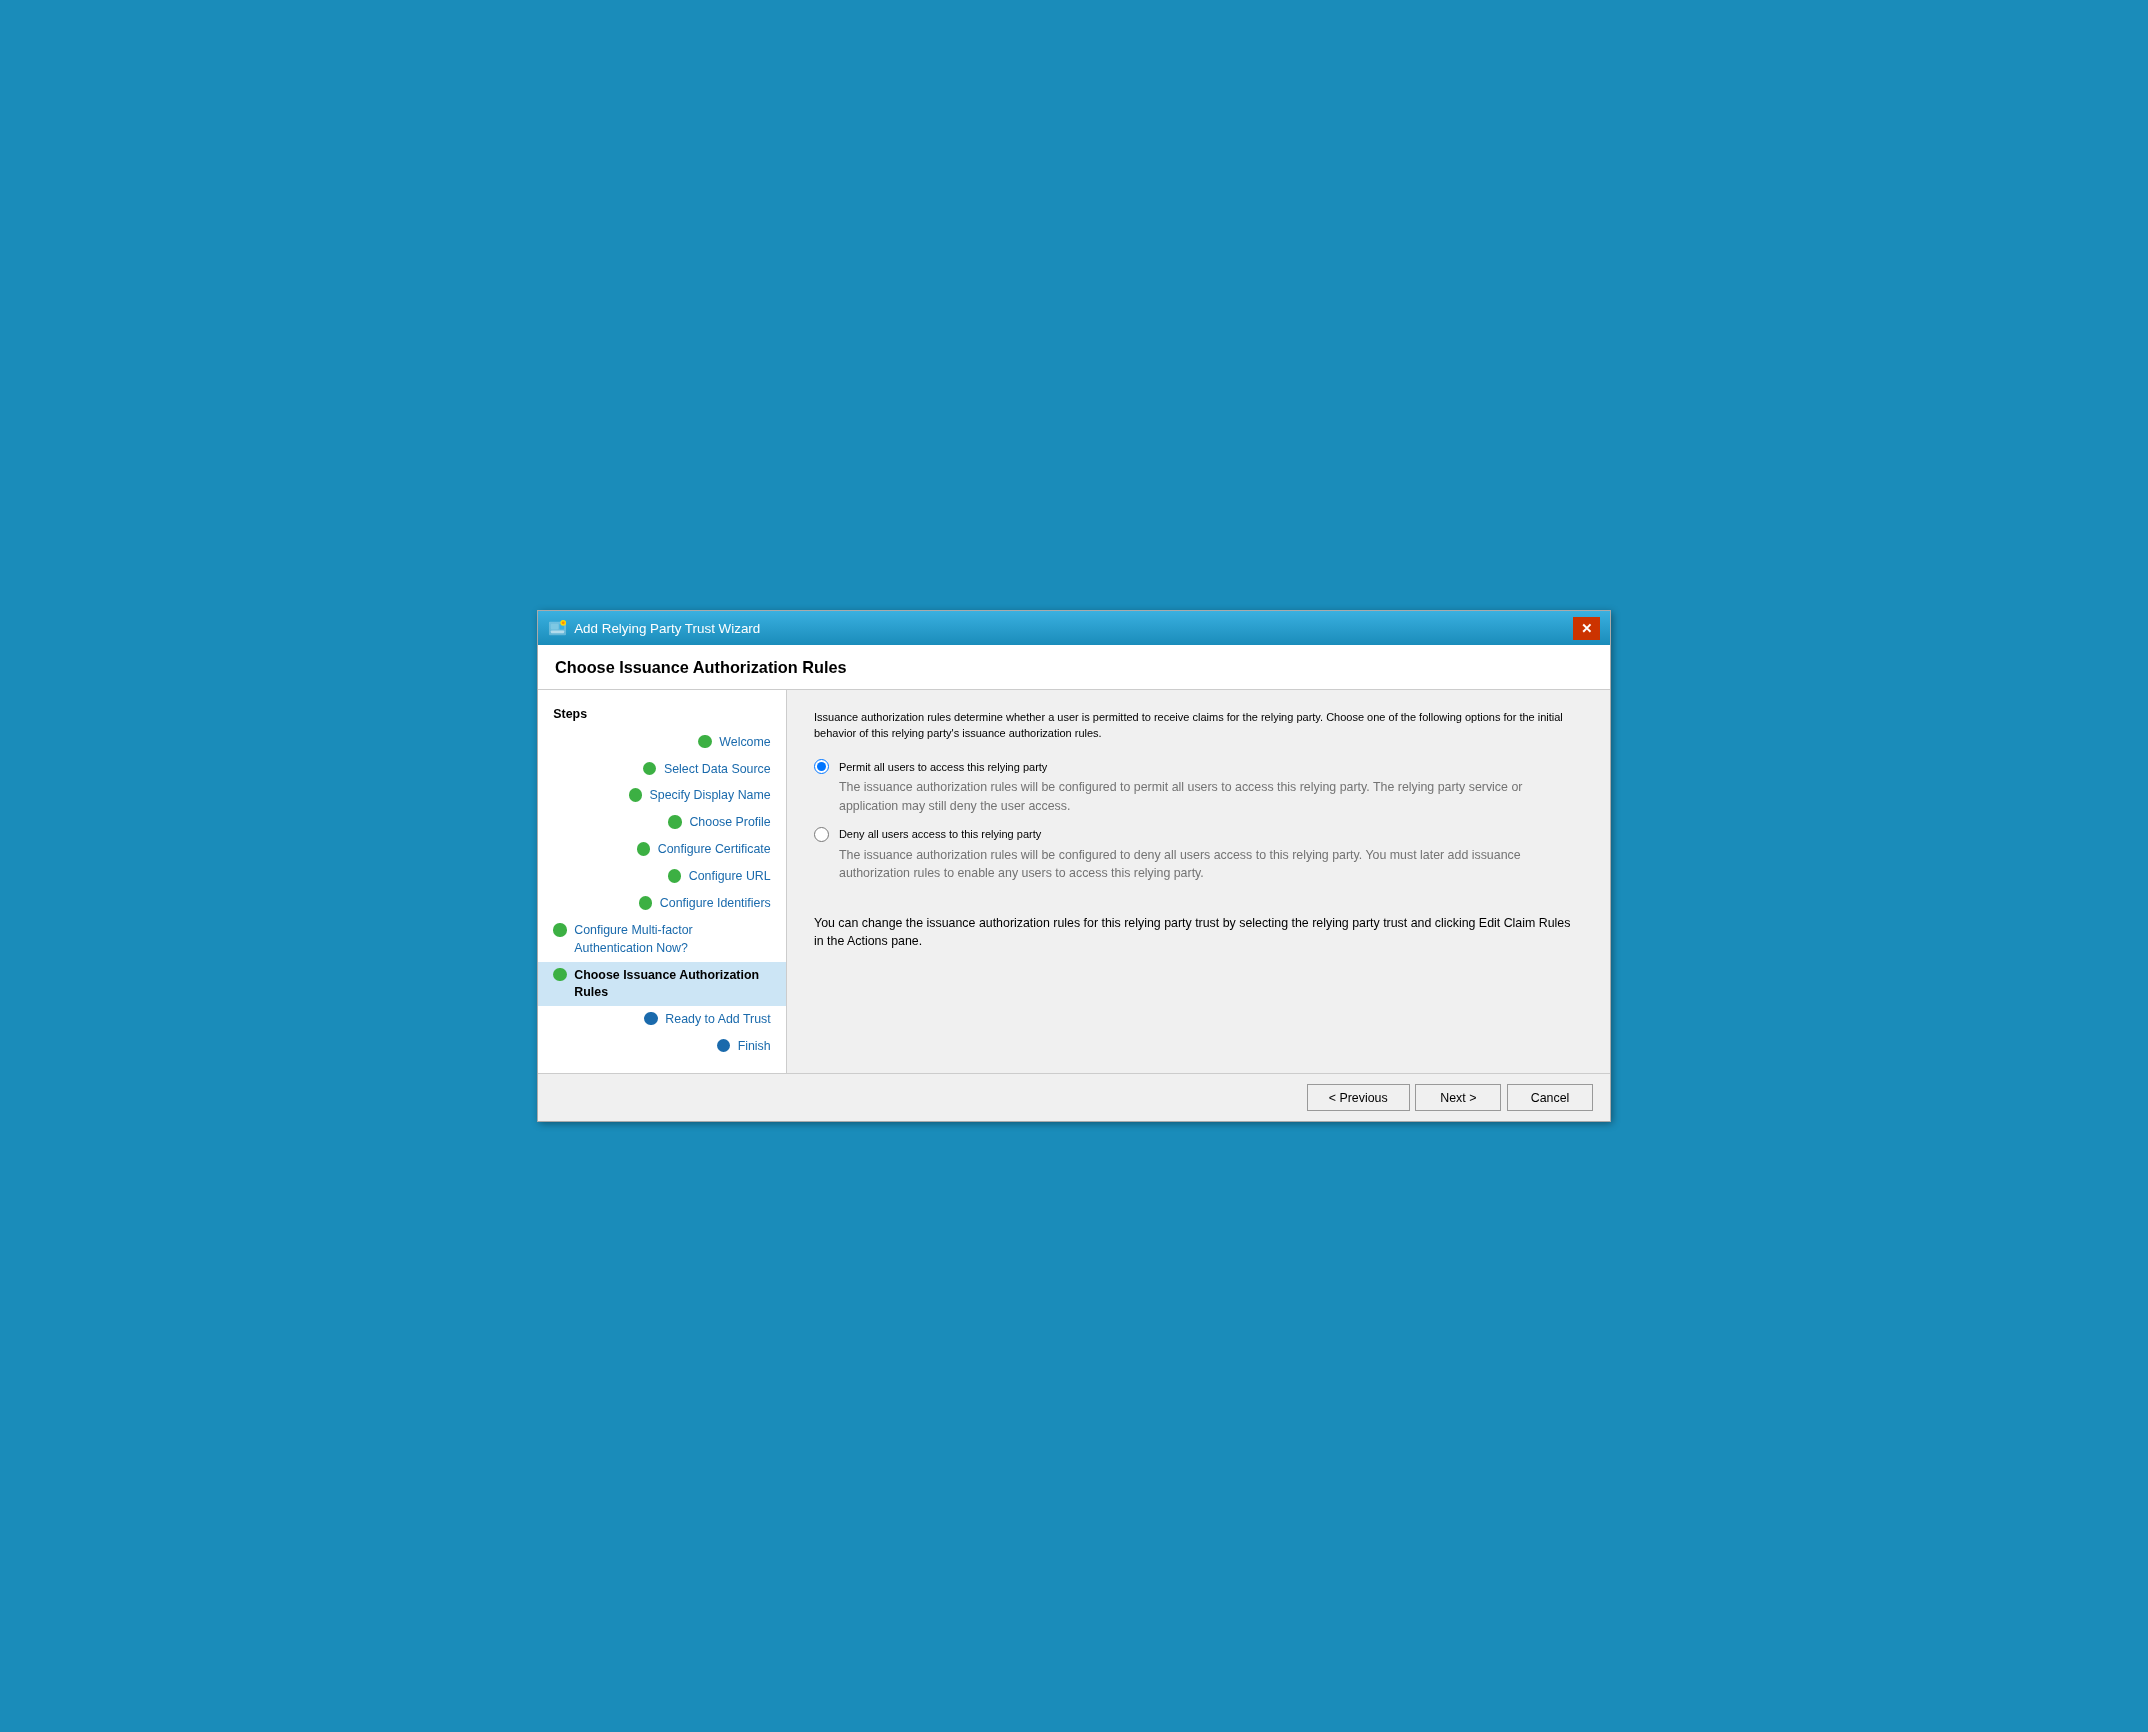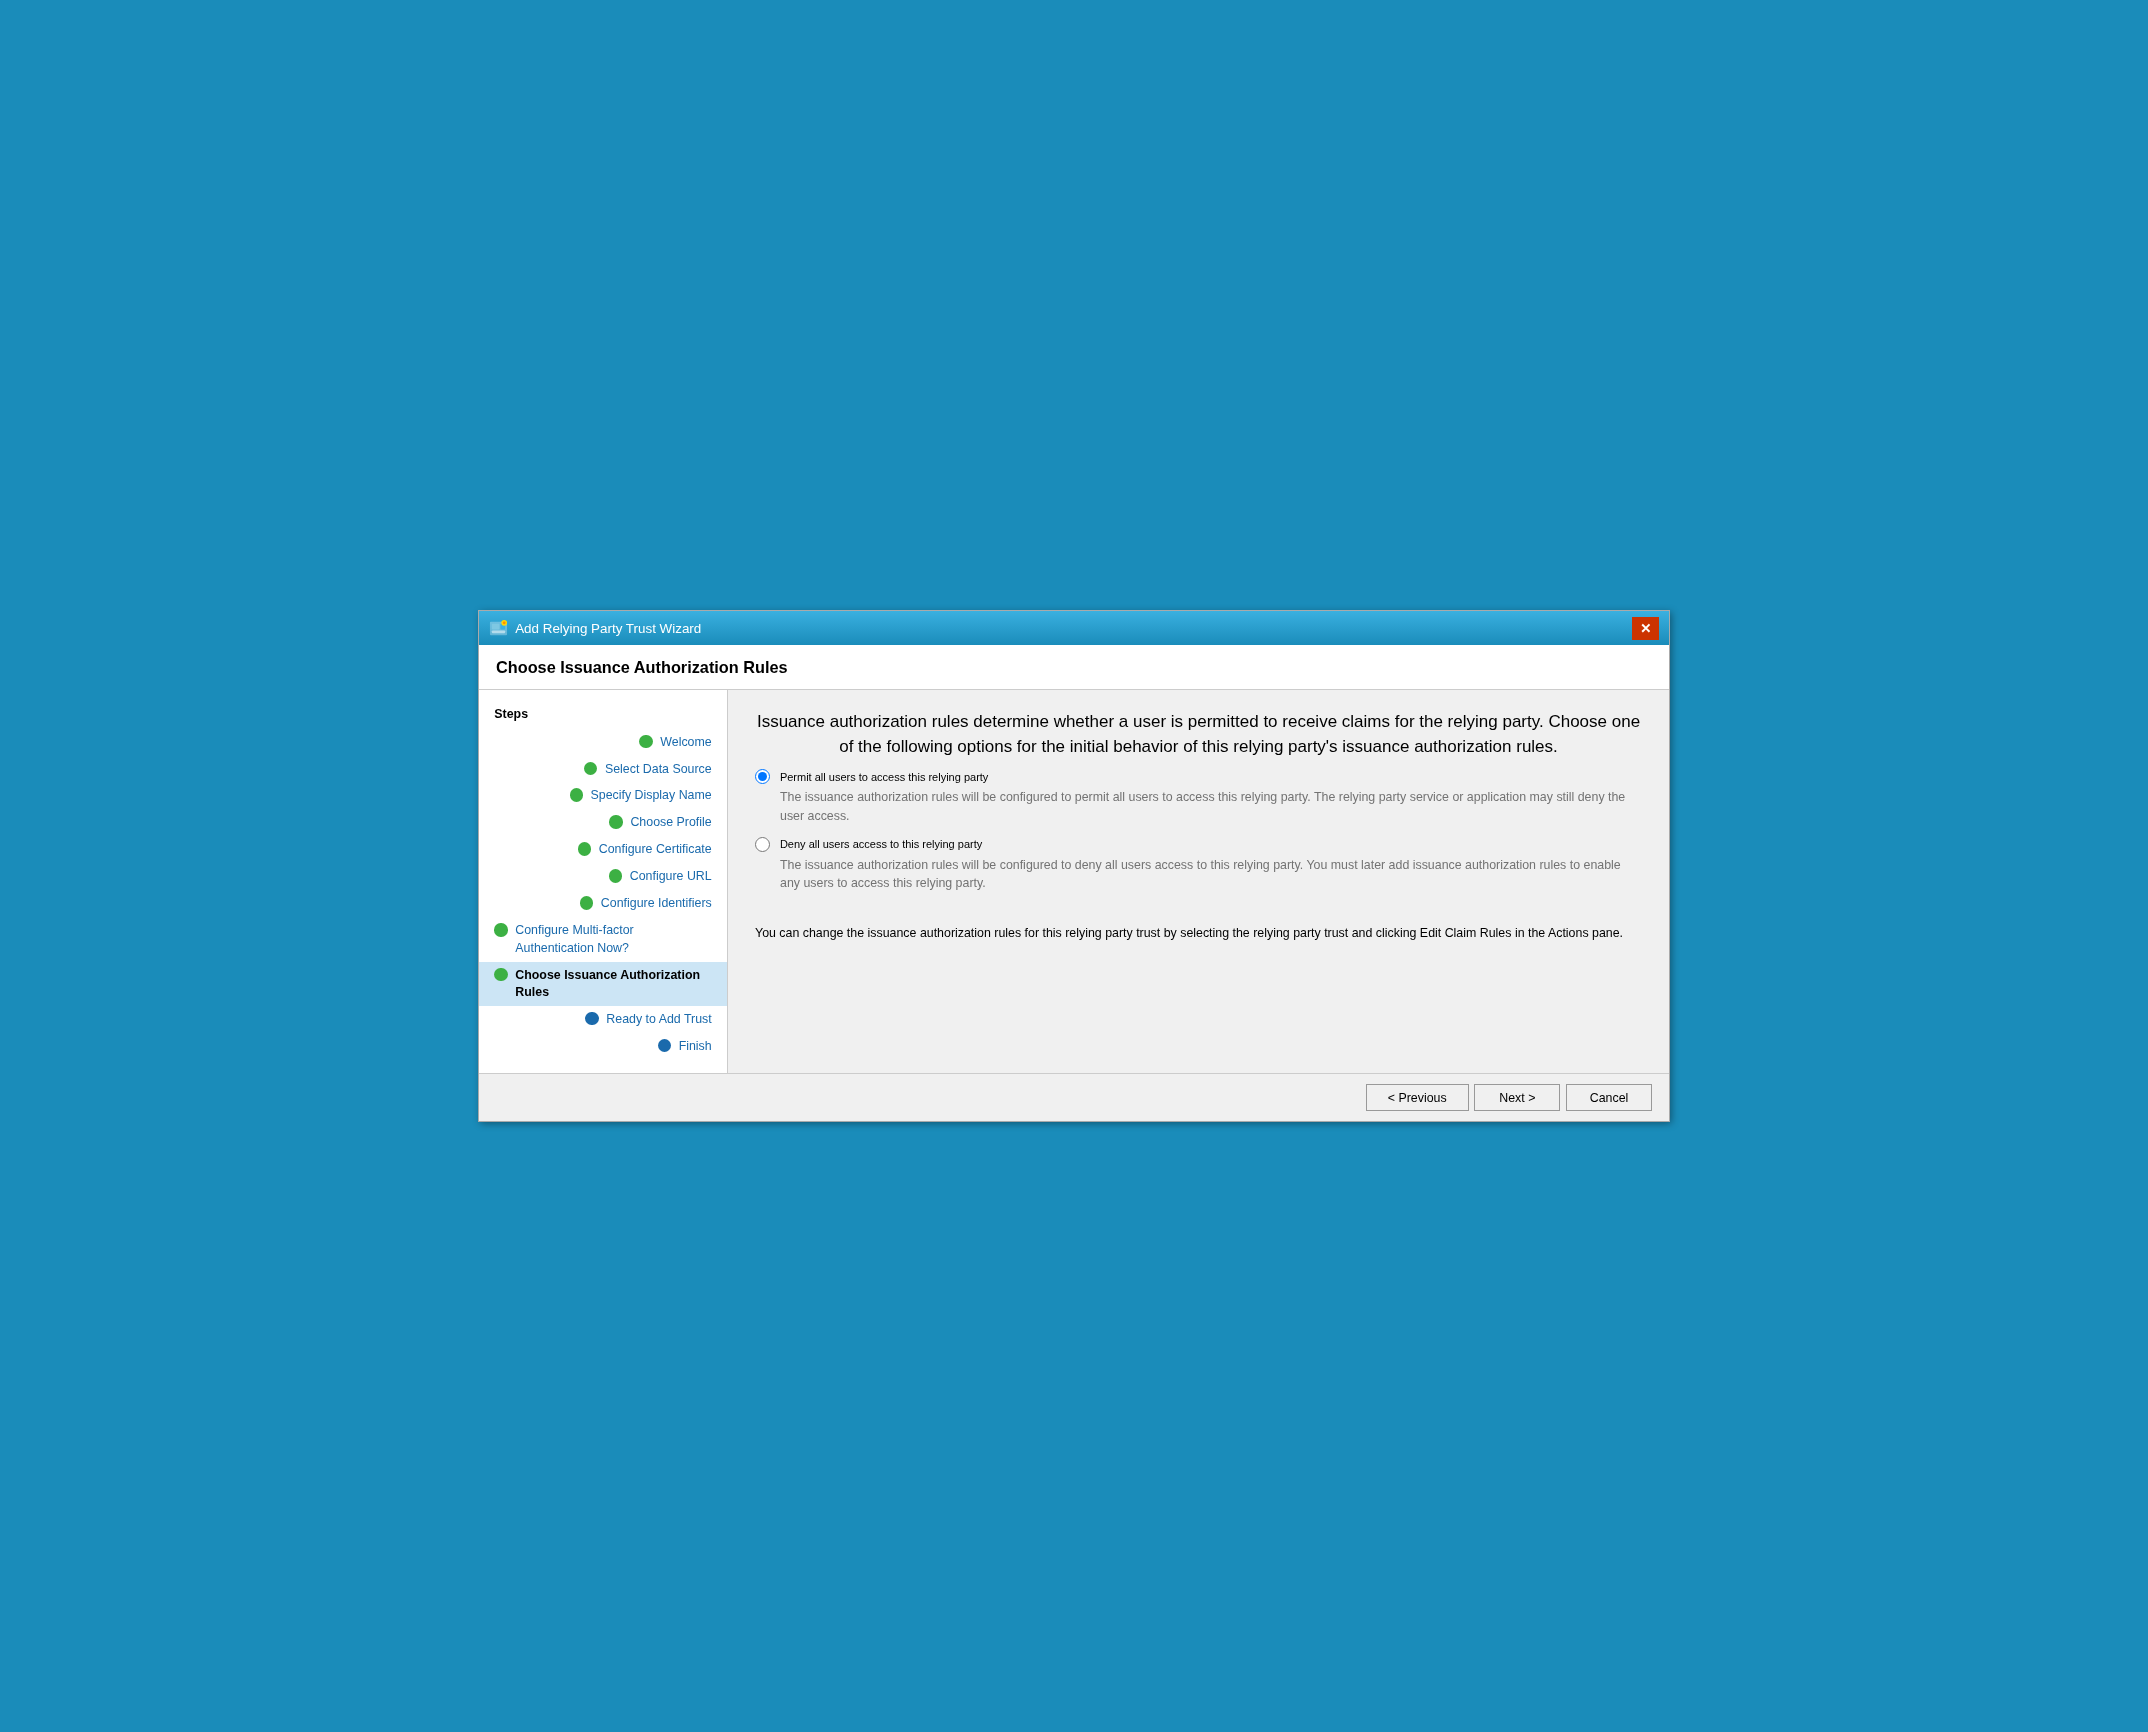--- a/index.html
+++ b/index.html
@@ -7,21 +7,21 @@
       font-family: 'Segoe UI', Tahoma, Geneva, Verdana, sans-serif;
       font-size: 12.4px;
       background: #1a8cba;
       display: flex;
       justify-content: center;
       align-items: center;
       height: 100vh;
       min-height: 776px;
     }
     .window {
-      width: 1192px;
+      width: 1074px;
       background: #fff;
       border: 1px solid #aaa;
       box-shadow: 1.9px 1.9px 7.6px rgba(0,0,0,0.4);
       display: flex;
       flex-direction: column;
     }
     .title-bar {
       background: linear-gradient(to bottom, #3ab0e0, #1a8cba);
       color: #fff;
       display: flex;
@@ -126,25 +126,24 @@
 
     .main-panel {
       flex: 1;
       padding: 19px 27px;
       background: #f0f0f0;
       display: flex;
       flex-direction: column;
     }
 
     .description-text {
-      font-size: 17px;
+      font-size: 11px;
       color: #000;
       line-height: 1.5;
-      margin-bottom: 9px;
-      text-align: center;
+      margin-bottom: 17px;
     }
 
     .radio-group {
       display: flex;
       flex-direction: column;
       gap: 0;
     }
     .radio-option {
       margin-bottom: 11.5px;
     }

